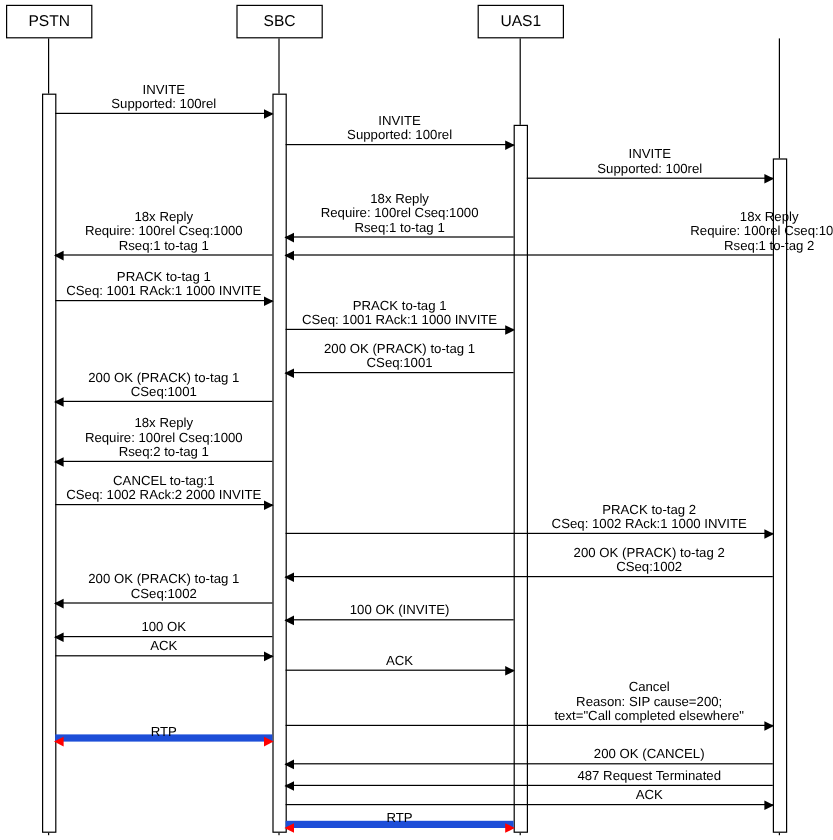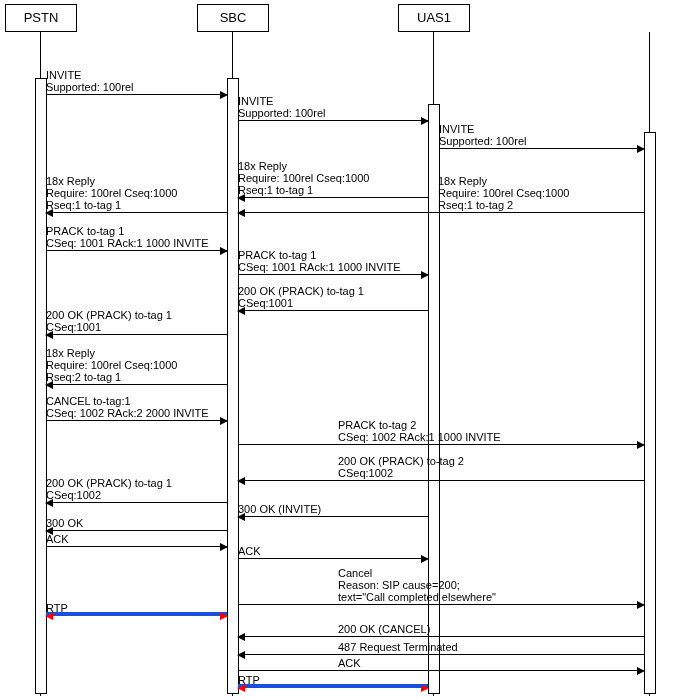--- a/index.html
+++ b/index.html
@@ -37,34 +37,35 @@
     width: 10px;
     background: #fff;
     border: 1px solid #000;
   }
   .arrow {
     position: absolute;
     height: 0;
     border-top: 1.2px solid #000;
     overflow: visible;
   }
-  .arrow.red { border-top: 4px solid #1d4ed8; }
+  .arrow.red { border-top: 6px solid #1d4ed8; }
   .arrowhead-r, .arrowhead-l {
     position: absolute;
     width: 0; height: 0;
     border-top: 4px solid transparent;
     border-bottom: 4px solid transparent;
   }
   .arrowhead-r { right: -1px; top: -4px; border-left: 8px solid #000; }
   .arrowhead-l { left: -1px;  top: -4px; border-right: 8px solid #000; }
   .arrow.red .arrowhead-r { border-left-color: red; top:-4px;}
   .arrow.red .arrowhead-l { border-right-color: red; top:-4px;}
   .label {
     position: absolute;
     width: 100%;
+    text-align: center;
     line-height: 12px;
     white-space: nowrap;
   }
   .label.l1 { top: -14px; }
   .label.l2 { top: -26px; }
   .label.l3 { top: -38px; }
 </style>
 </head>
 <body>
 
@@ -173,26 +174,26 @@
   </div>
 
   <div class="arrow" style="left:46px; width:181px; top:502px">
     <div class="arrowhead-l"></div>
     <span class="label l2">200 OK (PRACK) to-tag 1</span>
     <span class="label l1">CSeq:1002</span>
   </div>
 
   <div class="arrow" style="left:238px; width:190px; top:516px">
     <div class="arrowhead-l"></div>
-    <span class="label l1">300 OK (INVITE)</span>
+    <span class="label l1">100 OK (INVITE)</span>
   </div>
 
   <div class="arrow" style="left:46px; width:181px; top:530px">
     <div class="arrowhead-l"></div>
-    <span class="label l1">300 OK</span>
+    <span class="label l1">100 OK</span>
   </div>
 
   <div class="arrow" style="left:46px; width:181px; top:546px">
     <div class="arrowhead-r"></div>
     <span class="label l1">ACK</span>
   </div>
 
   <div class="arrow" style="left:238px; width:190px; top:558px">
     <div class="arrowhead-r"></div>
     <span class="label l1">ACK</span>

